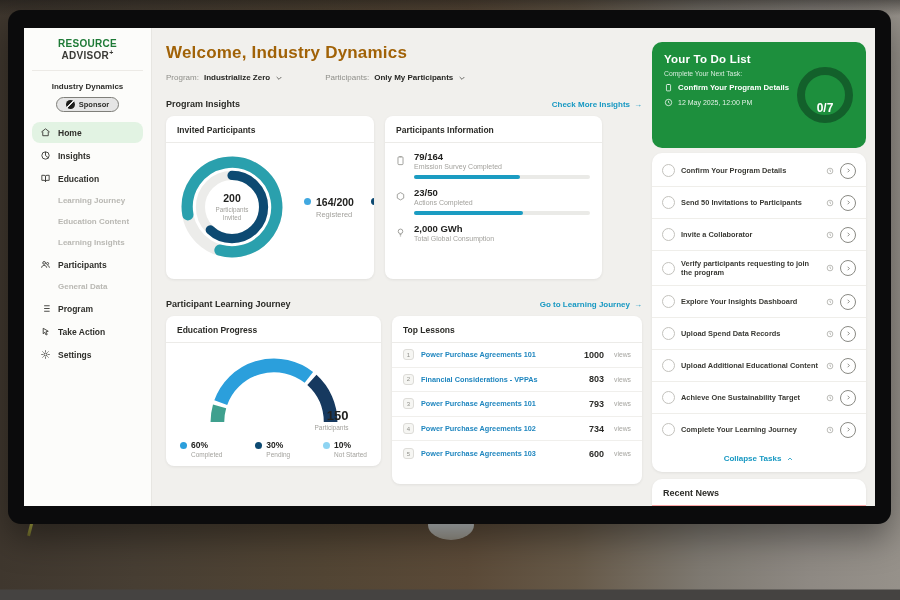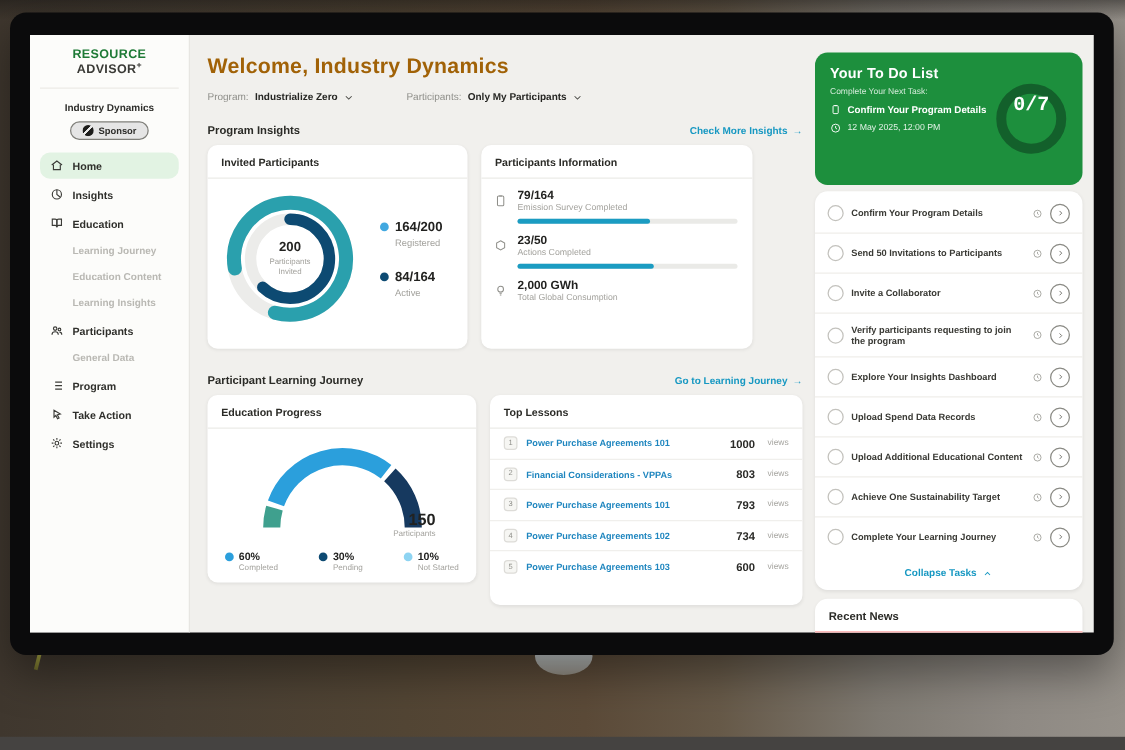--- a/index.html
+++ b/index.html
@@ -58,21 +58,21 @@
   .card { background:#fff; border-radius:8px; box-shadow:0 1px 3px rgba(0,0,0,.07); overflow:hidden; }
   .ctitle { font-size:8.5px; font-weight:bold; color:#2b2b27; padding:9px 11px 7px 11px; border-bottom:1px solid #ecebe8; }
 
   
   .card-invited { width:208px; height:163px; }
   .inv-body { display:flex; align-items:center; padding:8px 8px 0 10px; }
   .donut-wrap { position:relative; width:112px; height:112px; flex:none; }
   .donut-center { position:absolute; inset:0; display:flex; flex-direction:column; align-items:center; justify-content:center; text-align:center; }
   .donut-center .v { font-size:10.5px; font-weight:bold; color:#222220; }
   .donut-center .l { font-size:6.3px; color:#a3a29d; width:46px; line-height:1.25; margin-top:2px; }
-  .legend-col { margin-left:16px; display:flex; flex-direction:column; gap:17px; }
+  .legend-col { margin-left:16px; display:flex; flex-direction:row; gap:17px; }
   .litem .row { display:flex; align-items:center; gap:5px; }
   .ldot { width:7px; height:7px; border-radius:50%; flex:none; }
   .c-lblue { background:#41a8e0; } .c-navy { background:#0d4a72; }
   .c-blue { background:#2b9fdc; } .c-sky { background:#8ed4f2; }
   .lval { font-size:10.5px; font-weight:bold; color:#222220; }
   .llab { font-size:7.5px; color:#a3a29d; margin:2px 0 0 12px; }
 
   
   .card-pinfo { width:217px; height:163px; }
   .pirow { display:flex; gap:8px; padding:8px 12px 0 10px; }
@@ -107,22 +107,22 @@
   
   .rightcol { position:absolute; left:628px; top:0; width:214px; }
   .todo { margin-top:14px; height:106px; background:#1d8f3d; border-radius:10px; padding:11px 12px; position:relative; color:#fff; }
   .todo h2 { font-size:11.5px; letter-spacing:.2px; }
   .todo .sub { font-size:6.8px; color:#d5ecdb; margin-top:5px; }
   .todo .trow { display:flex; align-items:center; gap:5px; margin-top:6px; }
   .todo .trow svg { width:9px; height:9px; stroke:#fff; fill:none; stroke-width:2; flex:none; }
   .todo .tnext { font-size:7.8px; font-weight:bold; }
   .todo .tdue { font-size:7px; color:#e2f2e6; }
   .ring { position:absolute; right:13px; top:25px; width:56px; height:56px; border-radius:50%;
-    border:8px solid #13602b; display:flex; align-items:flex-start; justify-content:center;
-    font-size:16px; font-weight:bold;font-family:Liberation Mono, monospace; }
+    border:8px solid #13602b; display:flex; align-items:flex-end; justify-content:center;
+    font-size:12px; font-weight:bold; }
 
   .tasks-card { margin-top:5px; background:#fff; border-radius:10px; box-shadow:0 1px 3px rgba(0,0,0,.07); padding:2px 0 6px 0; }
   .task { display:flex; align-items:center; gap:6px; padding:7.5px 10px; border-bottom:1px solid #efeeea; cursor:pointer; }
   .cbox { width:13px; height:13px; border:1.4px solid #c3c2bd; border-radius:50%; flex:none; }
   .tlabel { flex:1; font-size:7.4px; font-weight:bold; color:#3a3a35; line-height:1.3; }
   .task .clk { width:8px; height:8px; stroke:#9a9a94; fill:none; stroke-width:2; flex:none; }
   .go { width:16px; height:16px; border:1.4px solid #8a8a84; border-radius:50%; flex:none;
     display:flex; align-items:center; justify-content:center; }
   .go svg { width:7px; height:7px; stroke:#6f6f69; fill:none; stroke-width:2.6; }
   .collapse { display:flex; justify-content:center; align-items:center; gap:5px; padding:9px 0 3px 0;

